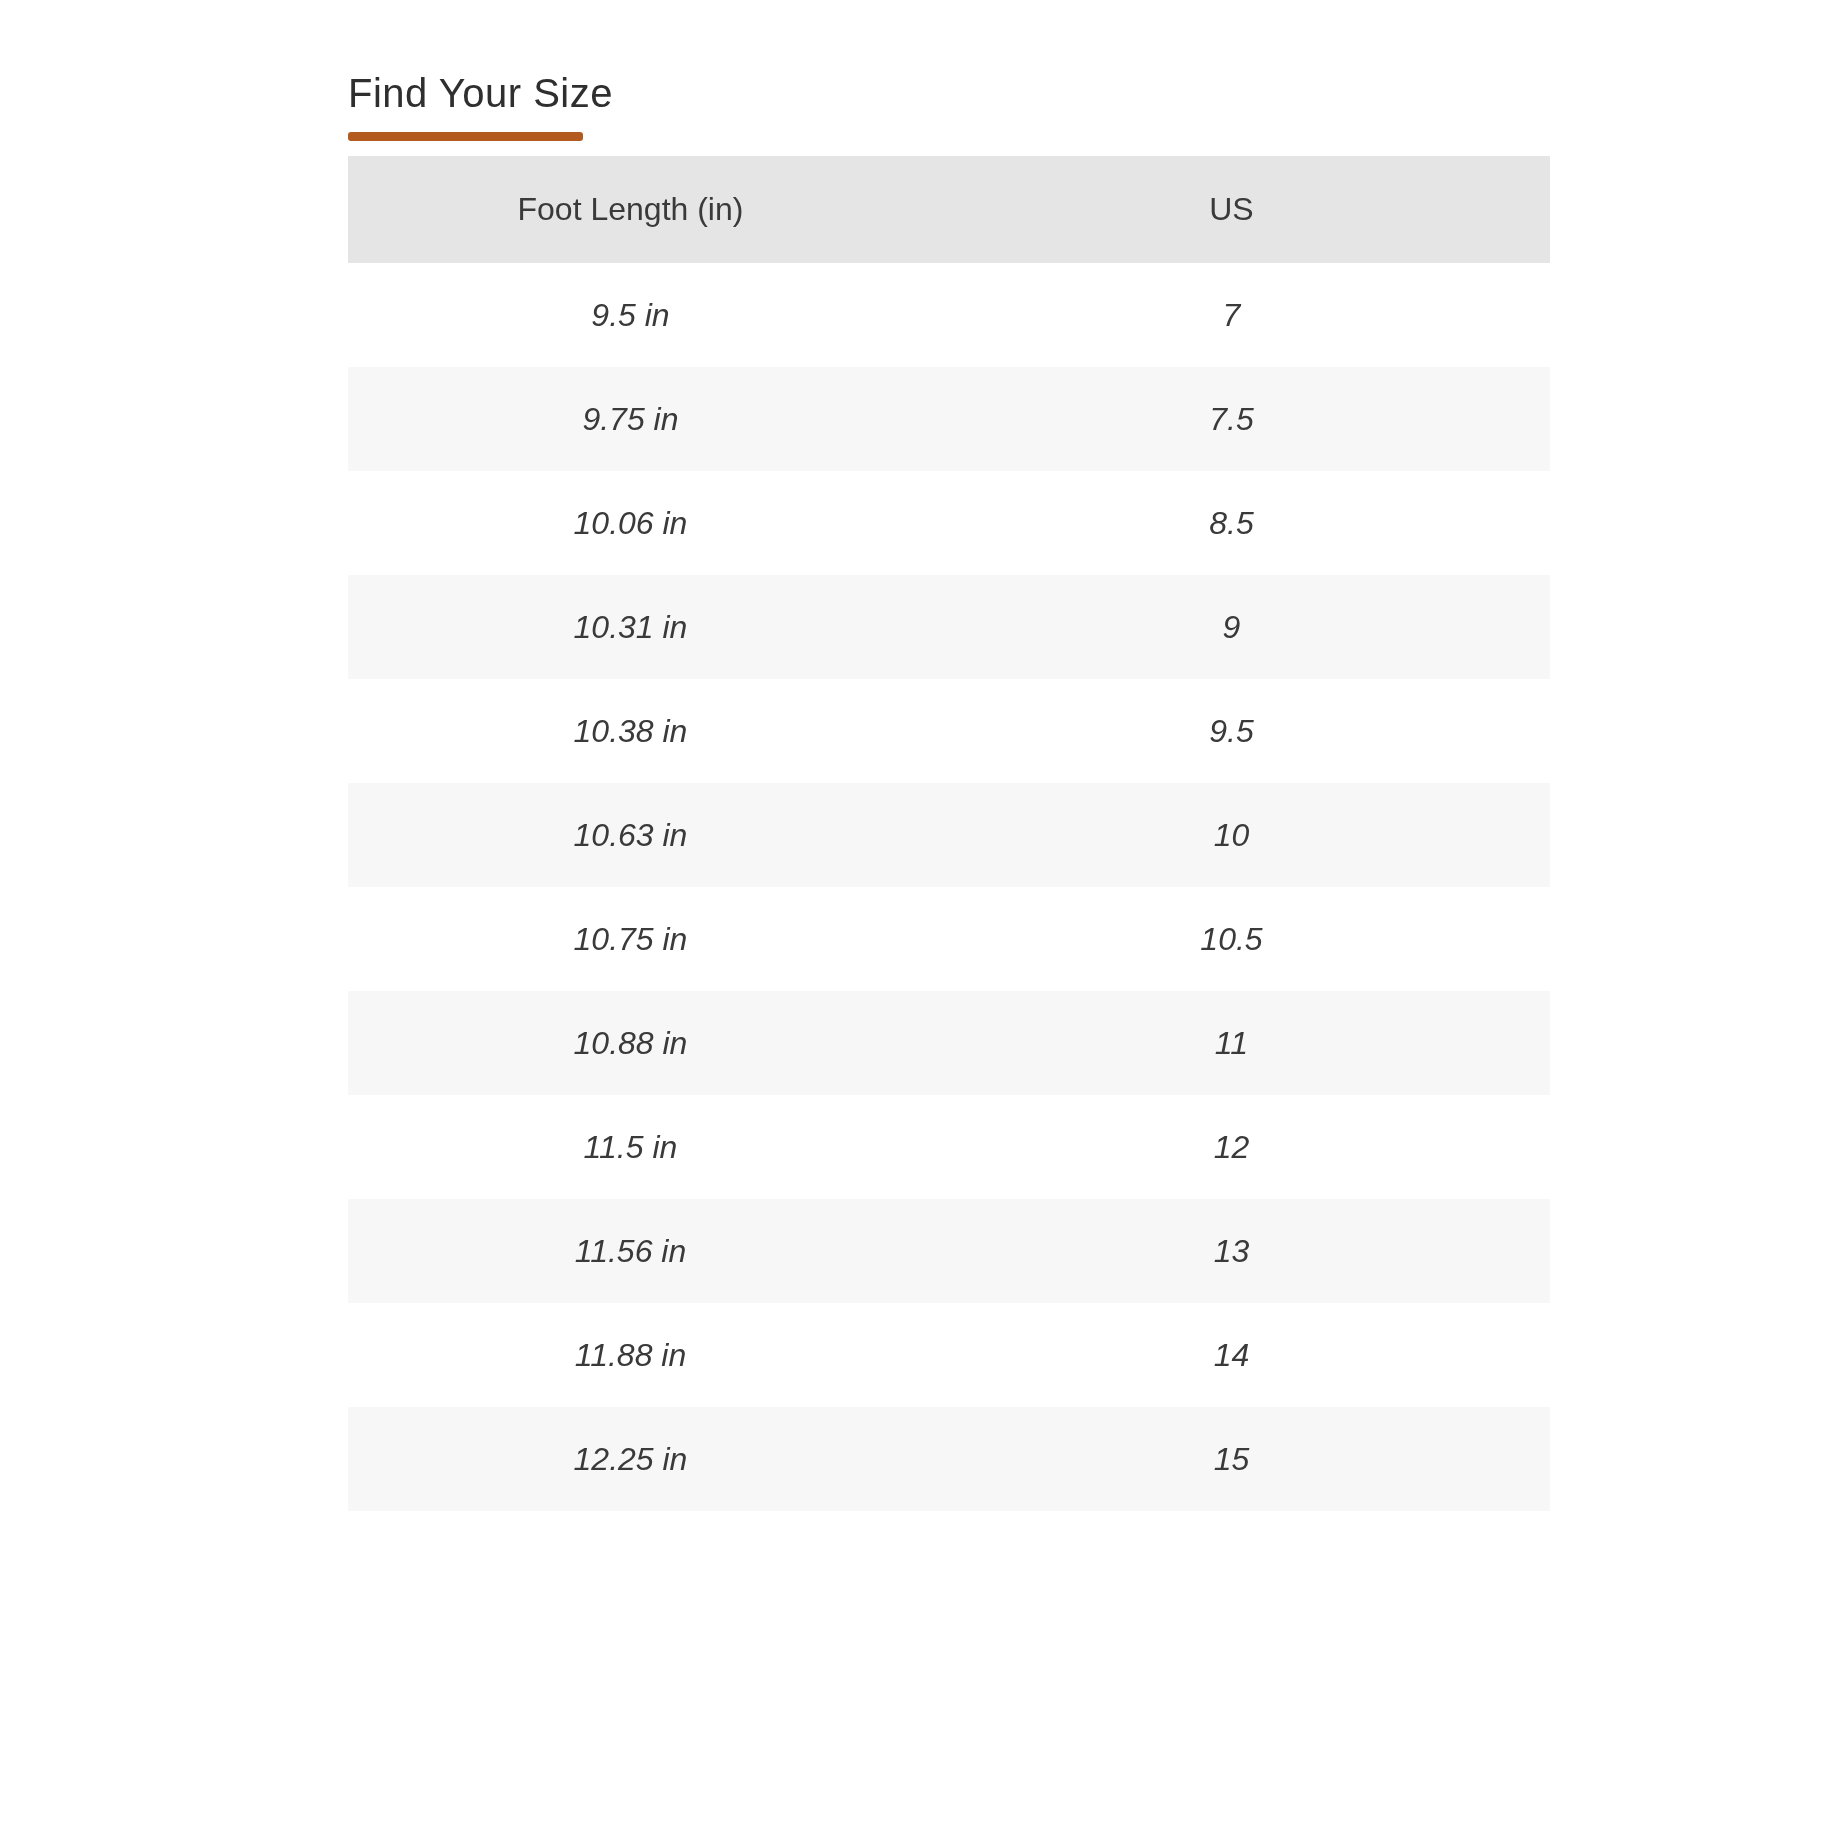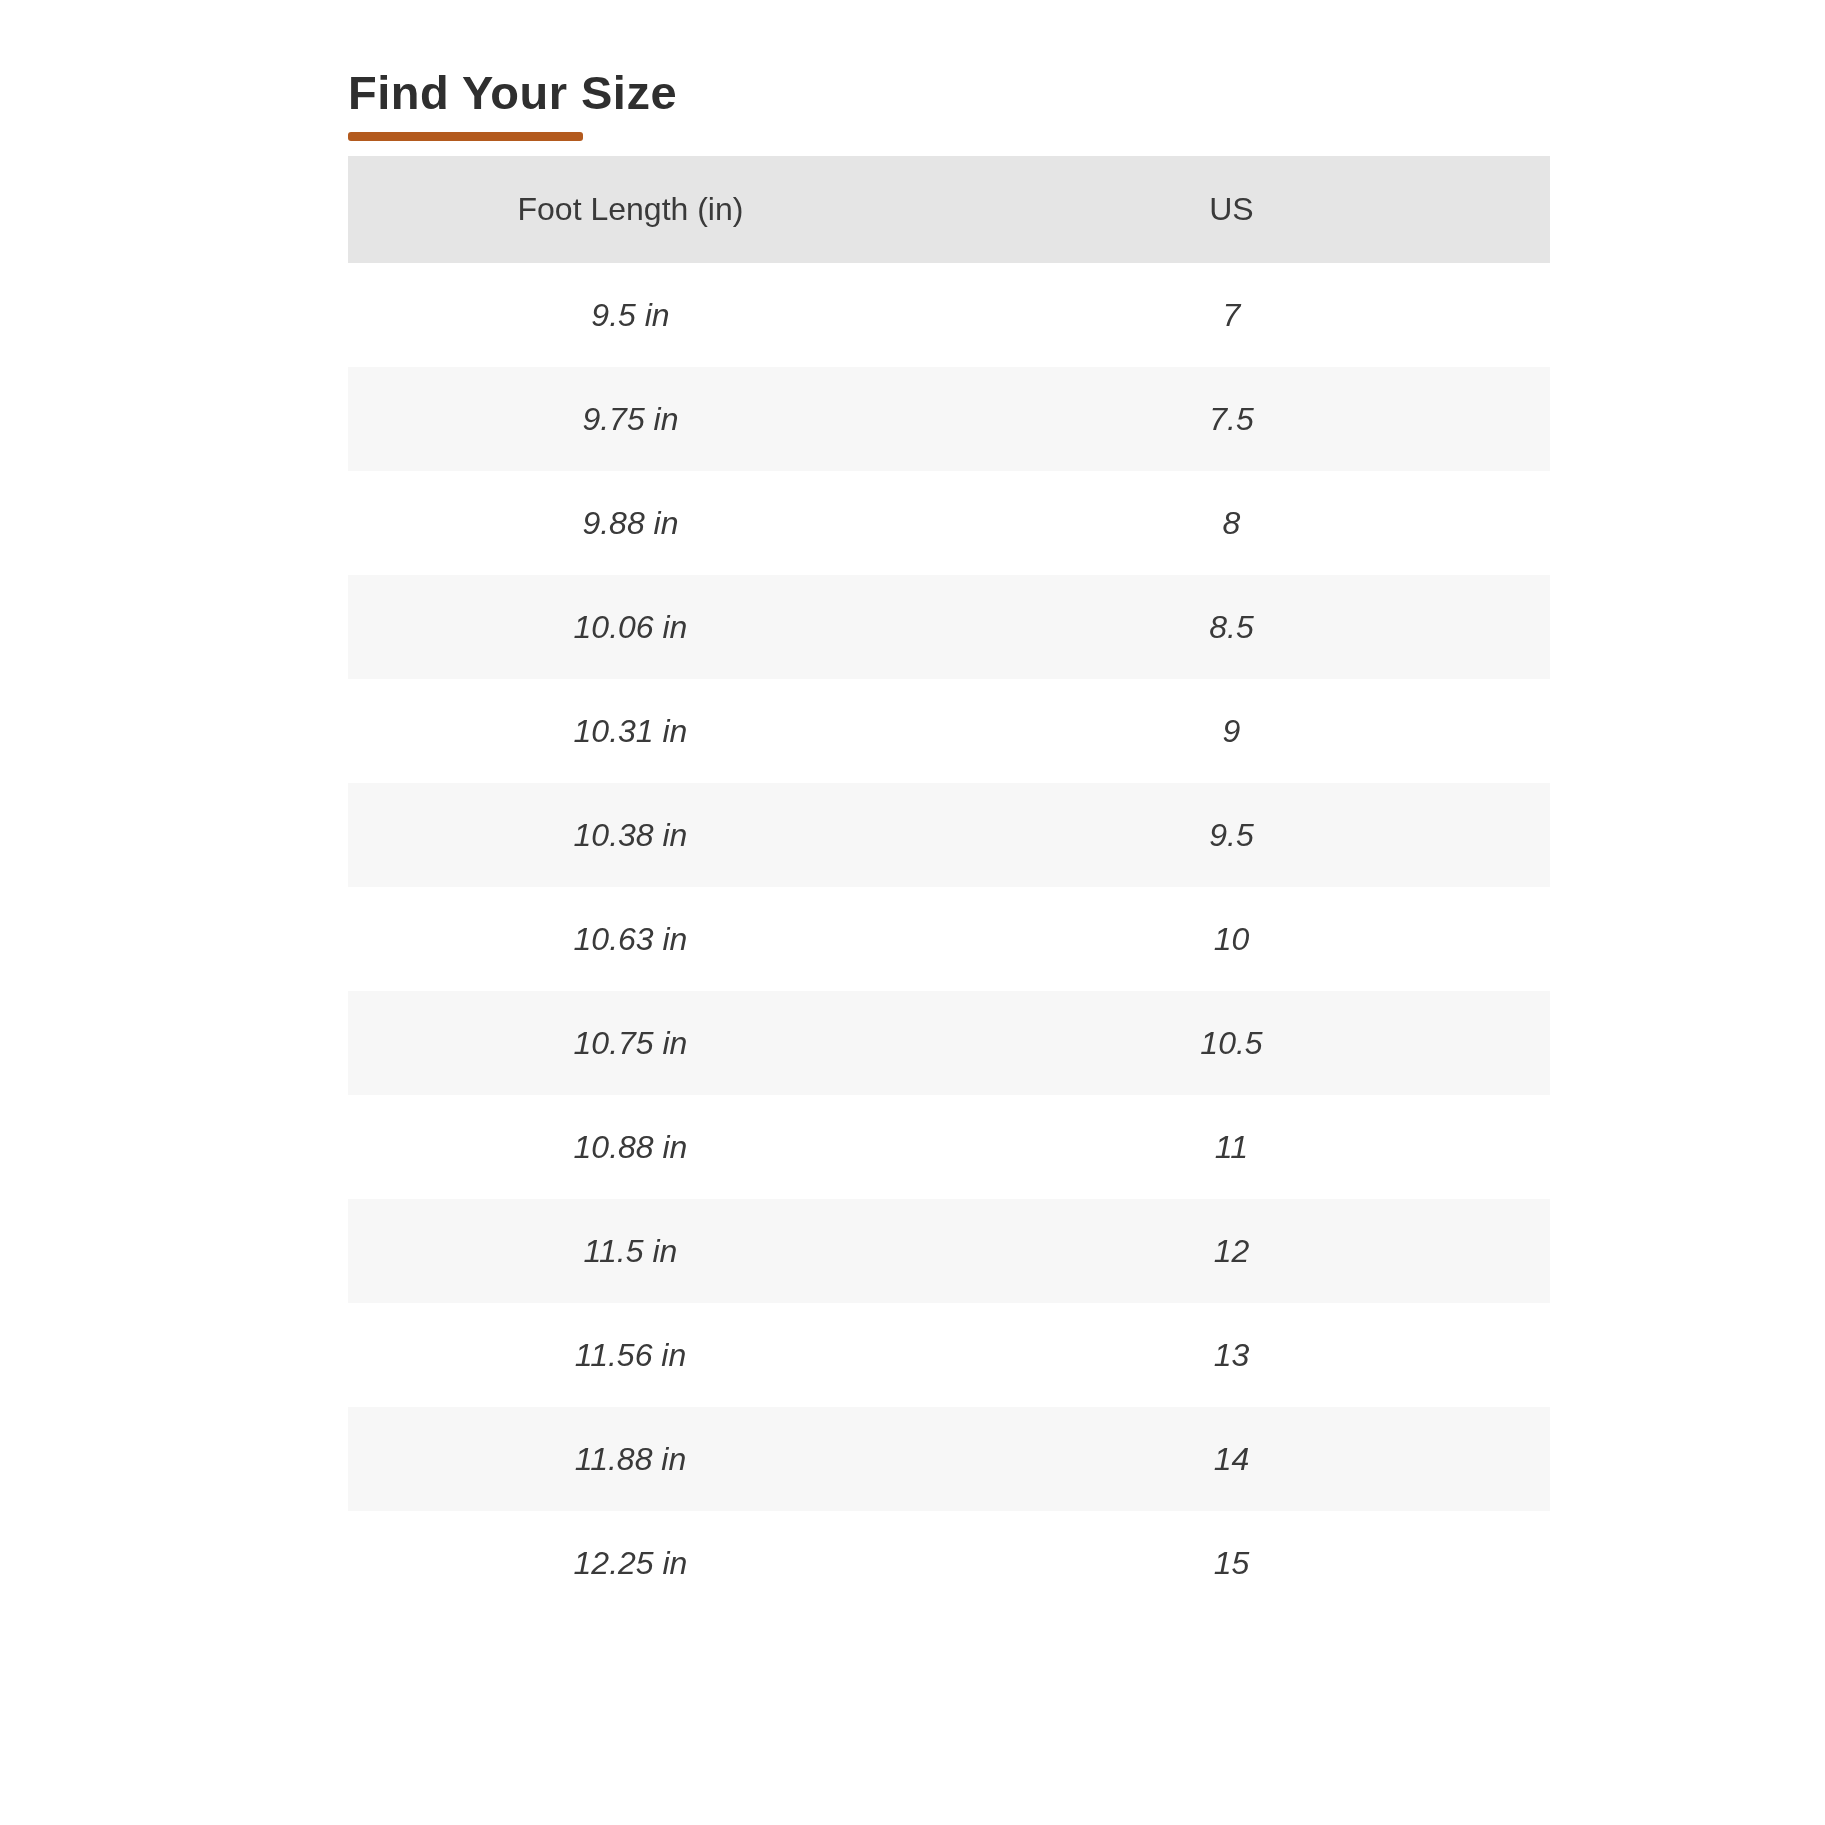--- a/index.html
+++ b/index.html
@@ -17,23 +17,23 @@
     font-family: "Liberation Sans", "DejaVu Sans", sans-serif;
     overflow: hidden;
   }
   .content {
     position: absolute;
     left: 348px;
     top: 70px;
     width: 1202px;
   }
   .page-title {
-    font-size: 47px;
+    font-size: 40px;
     line-height: 46px;
-    font-weight: 700;
+    font-weight: 400;
     letter-spacing: 0.5px;
     color: var(--title-color, #2f2f2f);
   }
   .title-underline {
     margin-top: 16px;
     width: 235px;
     height: 9px;
     border-radius: 3px;
     background: var(--accent, #b35a1e);
   }
@@ -88,24 +88,20 @@
     <tbody>
       <tr>
         <td>9.5 in</td>
         <td>7</td>
       </tr>
       <tr>
         <td>9.75 in</td>
         <td>7.5</td>
       </tr>
       <tr>
-        <td>9.88 in</td>
-        <td>8</td>
-      </tr>
-      <tr>
         <td>10.06 in</td>
         <td>8.5</td>
       </tr>
       <tr>
         <td>10.31 in</td>
         <td>9</td>
       </tr>
       <tr>
         <td>10.38 in</td>
         <td>9.5</td>

